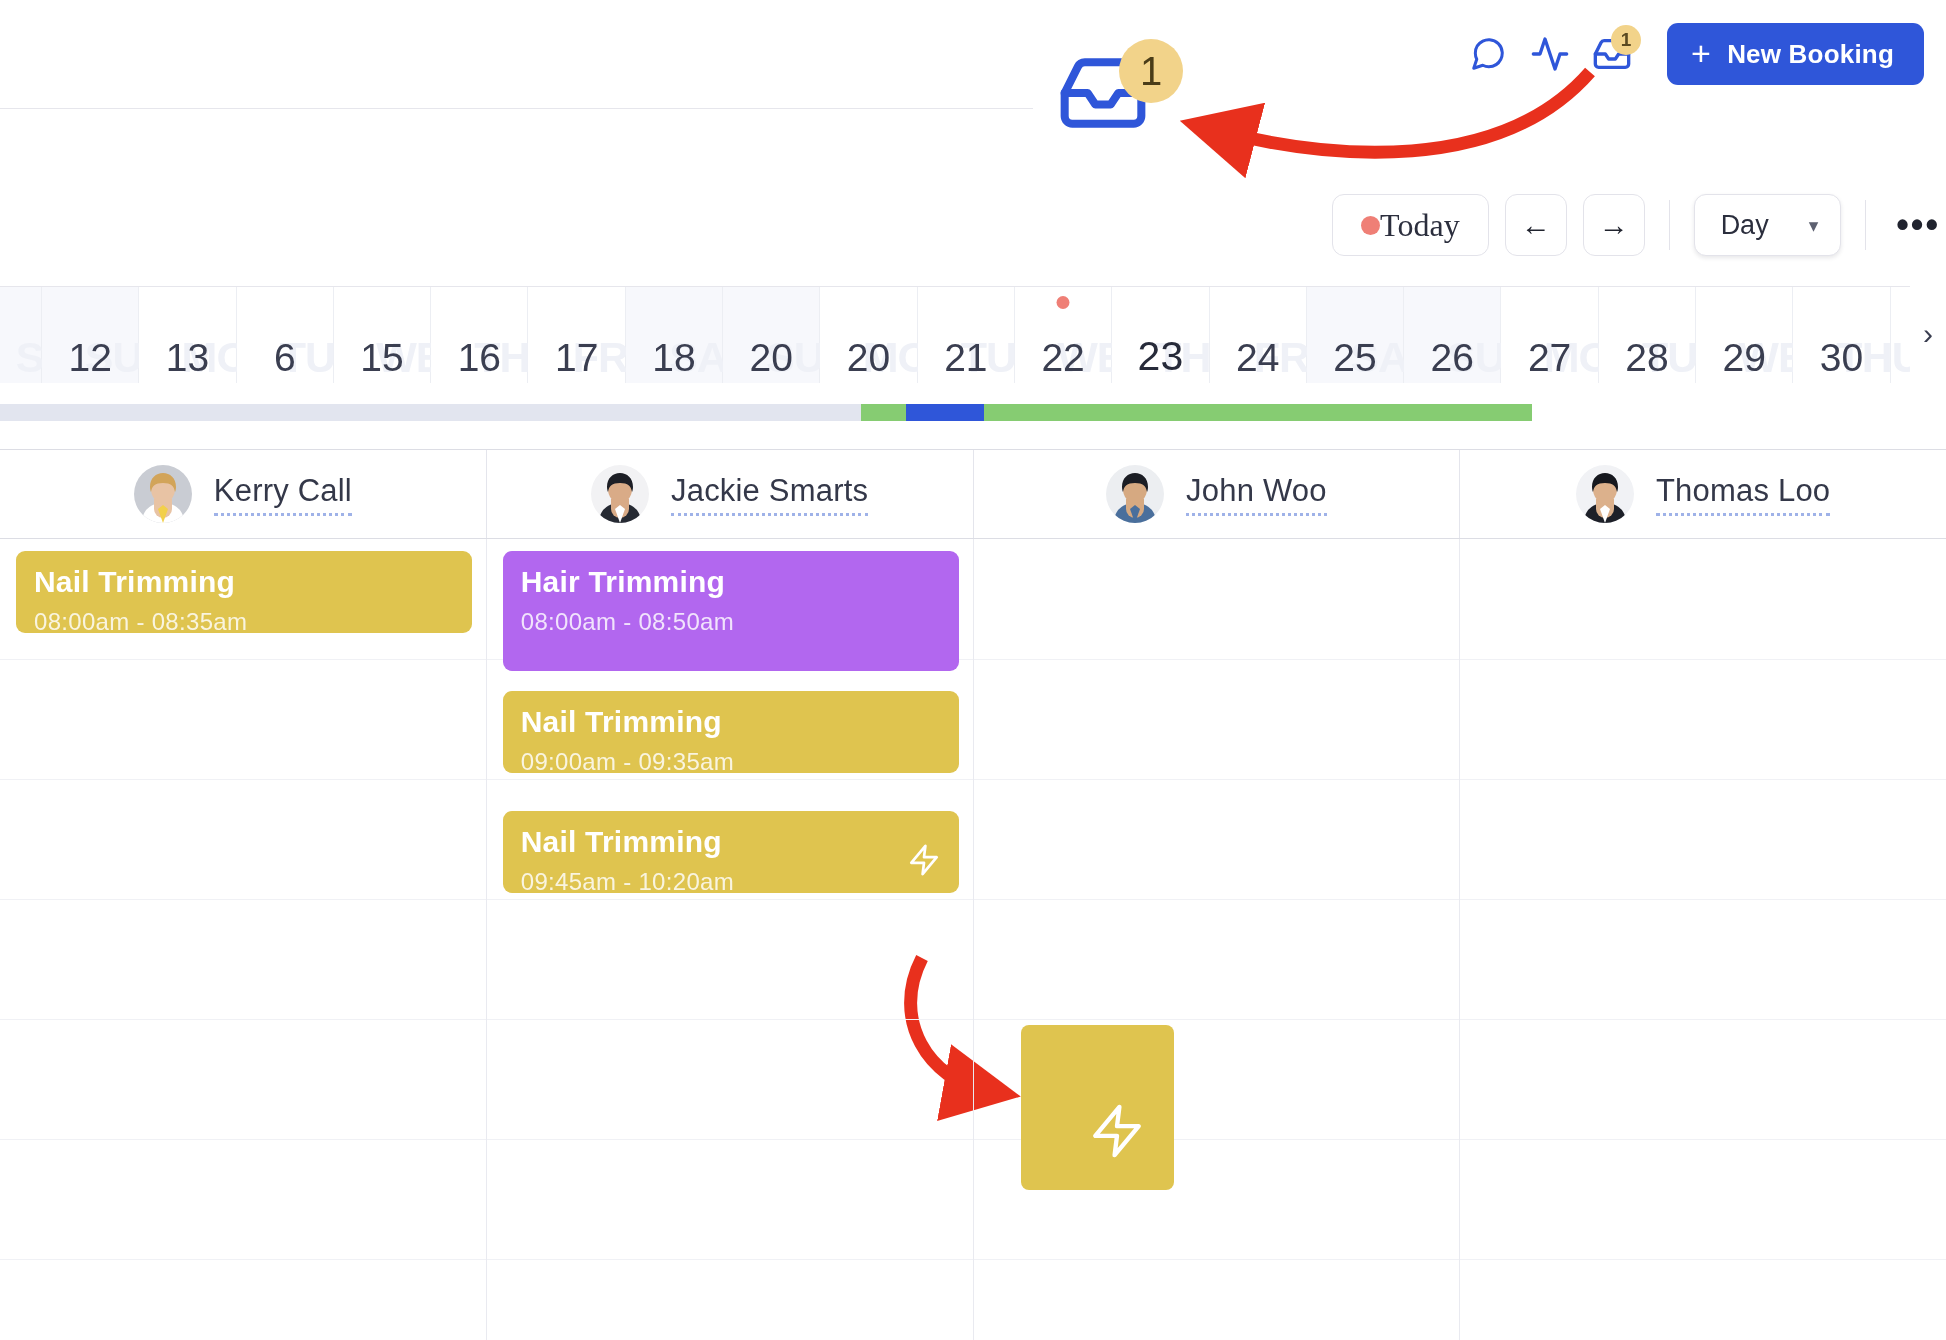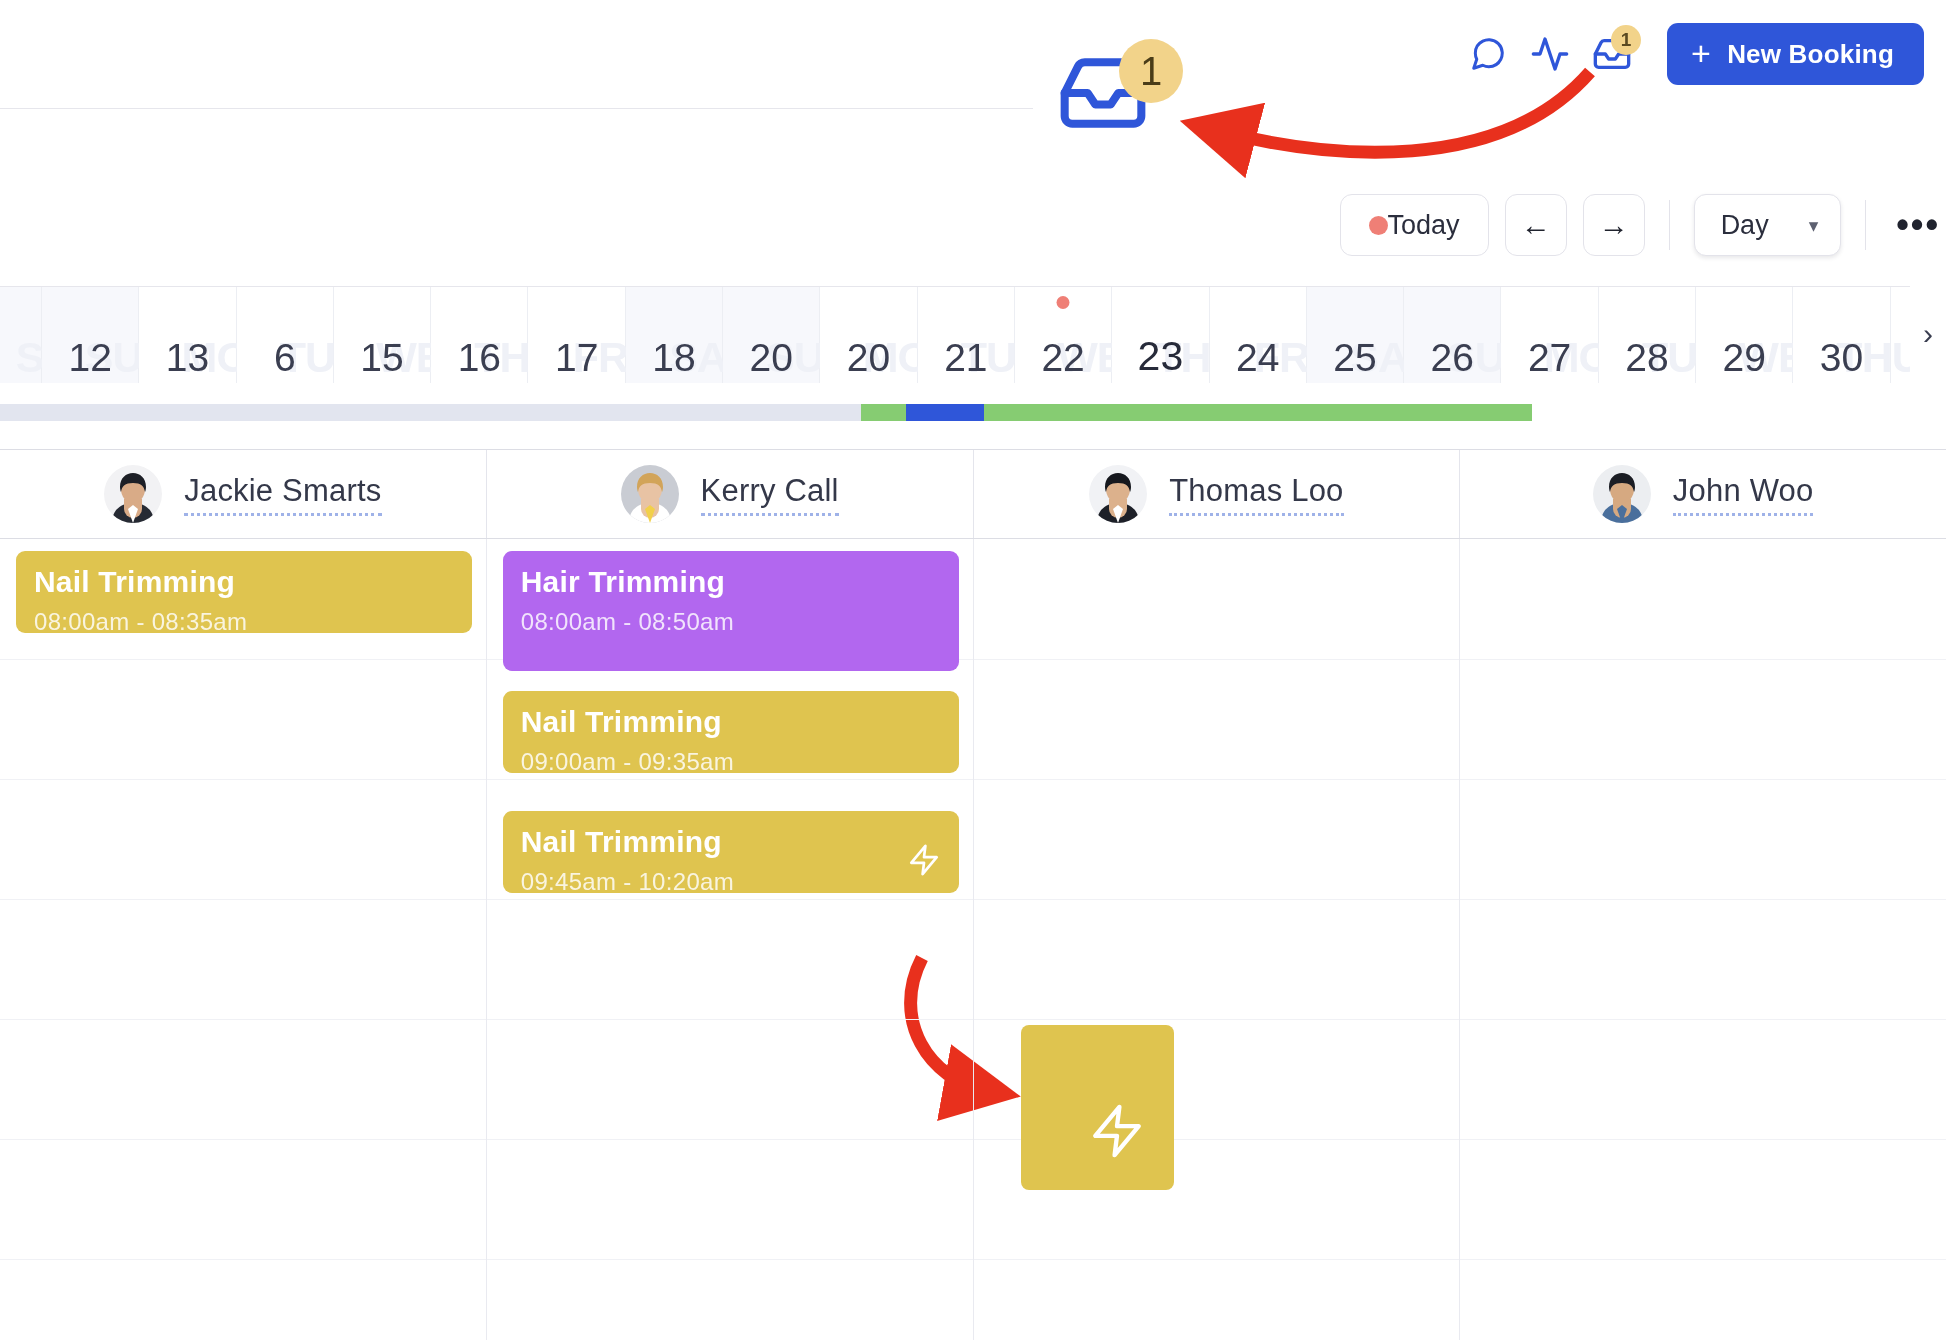--- a/index.html
+++ b/index.html
@@ -67,21 +67,21 @@
     position: absolute; top: 186px; left: 0; width: 1946px; height: 78px;
     display: flex; align-items: center; justify-content: flex-end;
     padding-right: 0px;
   }
   .ctrl {
     background: #fff; border: 1px solid #e3e3ea; border-radius: 12px;
     height: 62px; display: flex; align-items: center; justify-content: center;
     font-family: "Liberation Sans", sans-serif;
     color: #2b2e3d; cursor: pointer;
   }
-  .btn-today { padding: 0 28px; font-size: 27px; }
+  .btn-today { padding: 0 28px; font-size: 32px; font-family: Liberation Serif, serif; }
   .today-dot { width: 19px; height: 19px; border-radius: 50%; background: #ef7f76; }
   .btn-arrow { width: 62px; margin-left: 16px; font-size: 30px; color: #20232e; }
   .ctrl-sep { width: 1px; height: 50px; background: #e3e3ea; margin: 0 24px; }
   .btn-day {
     padding: 0 22px 0 26px; gap: 40px; font-size: 27px;
     box-shadow: 0 2px 4px rgba(20,20,40,.10);
   }
   .chev { font-size: 19px; color: #5d6070; }
   .btn-more {
     margin-left: 0px; padding: 0 6px; border: none; background: transparent;
@@ -340,63 +340,63 @@
   </div>
   <div class="progress" id="progress">
       <div class="pg-seg" style="background: rgb(226, 229, 239); width: 861px;"></div>
       <div class="pg-seg" style="background: rgb(134, 204, 114); width: 45px;"></div>
       <div class="pg-seg" style="background: rgb(47, 86, 217); width: 78px;"></div>
       <div class="pg-seg" style="background: rgb(134, 204, 114); width: 548px;"></div>
       <div class="pg-seg" style="background: rgb(255, 255, 255); width: 414px;"></div>
     </div>
 
   <div class="staffrow" id="staffrow">
+      <div class="staffcell">
+        <div class="avatar"><svg viewBox="0 0 58 58" width="58" height="58">
+            <rect width="58" height="58" fill="#c9ccd3"></rect>
+            <path d="M8 58c0-13 9-20 21-20s21 7 21 20z" fill="#ffffff"></path>
+            <path d="M20 34h18v10a9 9 0 0 1-18 0z" fill="#e8c3a4"></path>
+            <ellipse cx="29" cy="24" rx="12" ry="14" fill="#e8c3a4"></ellipse>
+            <path d="M16 22c0-9 6-14 13-14s13 5 13 14c0 3-1 5-1 5-1-6-4-9-12-9s-11 3-12 9c0 0-1-2-1-5z" fill="#d2a459"></path>
+            <path d="M29 40l5 4-5 14-5-14z" fill="#f2d04a"></path>
+          </svg></div>
+        <span class="staffname">Kerry Call</span>
+      </div>
       <div class="staffcell">
         <div class="avatar"><svg viewBox="0 0 58 58" width="58" height="58">
             <rect width="58" height="58" fill="#f2f2f4"></rect>
             <path d="M8 58c0-13 9-20 21-20s21 7 21 20z" fill="#262a33"></path>
             <path d="M20 34h18v10a9 9 0 0 1-18 0z" fill="#d9ab87"></path>
             <ellipse cx="29" cy="24" rx="12" ry="14" fill="#d9ab87"></ellipse>
             <path d="M16 22c0-9 6-14 13-14s13 5 13 14c0 3-1 5-1 5-1-6-4-9-12-9s-11 3-12 9c0 0-1-2-1-5z" fill="#1d1f26"></path>
             <path d="M29 40l5 4-5 14-5-14z" fill="#ffffff"></path>
           </svg></div>
         <span class="staffname">Jackie Smarts</span>
       </div>
       <div class="staffcell">
         <div class="avatar"><svg viewBox="0 0 58 58" width="58" height="58">
-            <rect width="58" height="58" fill="#c9ccd3"></rect>
-            <path d="M8 58c0-13 9-20 21-20s21 7 21 20z" fill="#ffffff"></path>
-            <path d="M20 34h18v10a9 9 0 0 1-18 0z" fill="#e8c3a4"></path>
-            <ellipse cx="29" cy="24" rx="12" ry="14" fill="#e8c3a4"></ellipse>
-            <path d="M16 22c0-9 6-14 13-14s13 5 13 14c0 3-1 5-1 5-1-6-4-9-12-9s-11 3-12 9c0 0-1-2-1-5z" fill="#d2a459"></path>
-            <path d="M29 40l5 4-5 14-5-14z" fill="#f2d04a"></path>
+            <rect width="58" height="58" fill="#eceef1"></rect>
+            <path d="M8 58c0-13 9-20 21-20s21 7 21 20z" fill="#4a6f9c"></path>
+            <path d="M20 34h18v10a9 9 0 0 1-18 0z" fill="#d6a981"></path>
+            <ellipse cx="29" cy="24" rx="12" ry="14" fill="#d6a981"></ellipse>
+            <path d="M16 22c0-9 6-14 13-14s13 5 13 14c0 3-1 5-1 5-1-6-4-9-12-9s-11 3-12 9c0 0-1-2-1-5z" fill="#1b1d24"></path>
+            <path d="M29 40l5 4-5 14-5-14z" fill="#4a6f9c"></path>
           </svg></div>
-        <span class="staffname">Kerry Call</span>
+        <span class="staffname">John Woo</span>
       </div>
       <div class="staffcell">
         <div class="avatar"><svg viewBox="0 0 58 58" width="58" height="58">
             <rect width="58" height="58" fill="#f1f2f5"></rect>
             <path d="M8 58c0-13 9-20 21-20s21 7 21 20z" fill="#1d2028"></path>
             <path d="M20 34h18v10a9 9 0 0 1-18 0z" fill="#dcb18c"></path>
             <ellipse cx="29" cy="24" rx="12" ry="14" fill="#dcb18c"></ellipse>
             <path d="M16 22c0-9 6-14 13-14s13 5 13 14c0 3-1 5-1 5-1-6-4-9-12-9s-11 3-12 9c0 0-1-2-1-5z" fill="#16181e"></path>
             <path d="M29 40l5 4-5 14-5-14z" fill="#ffffff"></path>
           </svg></div>
         <span class="staffname">Thomas Loo</span>
-      </div>
-      <div class="staffcell">
-        <div class="avatar"><svg viewBox="0 0 58 58" width="58" height="58">
-            <rect width="58" height="58" fill="#eceef1"></rect>
-            <path d="M8 58c0-13 9-20 21-20s21 7 21 20z" fill="#4a6f9c"></path>
-            <path d="M20 34h18v10a9 9 0 0 1-18 0z" fill="#d6a981"></path>
-            <ellipse cx="29" cy="24" rx="12" ry="14" fill="#d6a981"></ellipse>
-            <path d="M16 22c0-9 6-14 13-14s13 5 13 14c0 3-1 5-1 5-1-6-4-9-12-9s-11 3-12 9c0 0-1-2-1-5z" fill="#1b1d24"></path>
-            <path d="M29 40l5 4-5 14-5-14z" fill="#4a6f9c"></path>
-          </svg></div>
-        <span class="staffname">John Woo</span>
       </div>
     </div>
 
   <div class="calendar" id="calendar">
       <div class="colwrap">
         <div class="hline" style="top: 120px;"></div>
         <div class="hline" style="top: 240px;"></div>
         <div class="hline" style="top: 360px;"></div>
         <div class="hline" style="top: 480px;"></div>
         <div class="hline" style="top: 600px;"></div>

